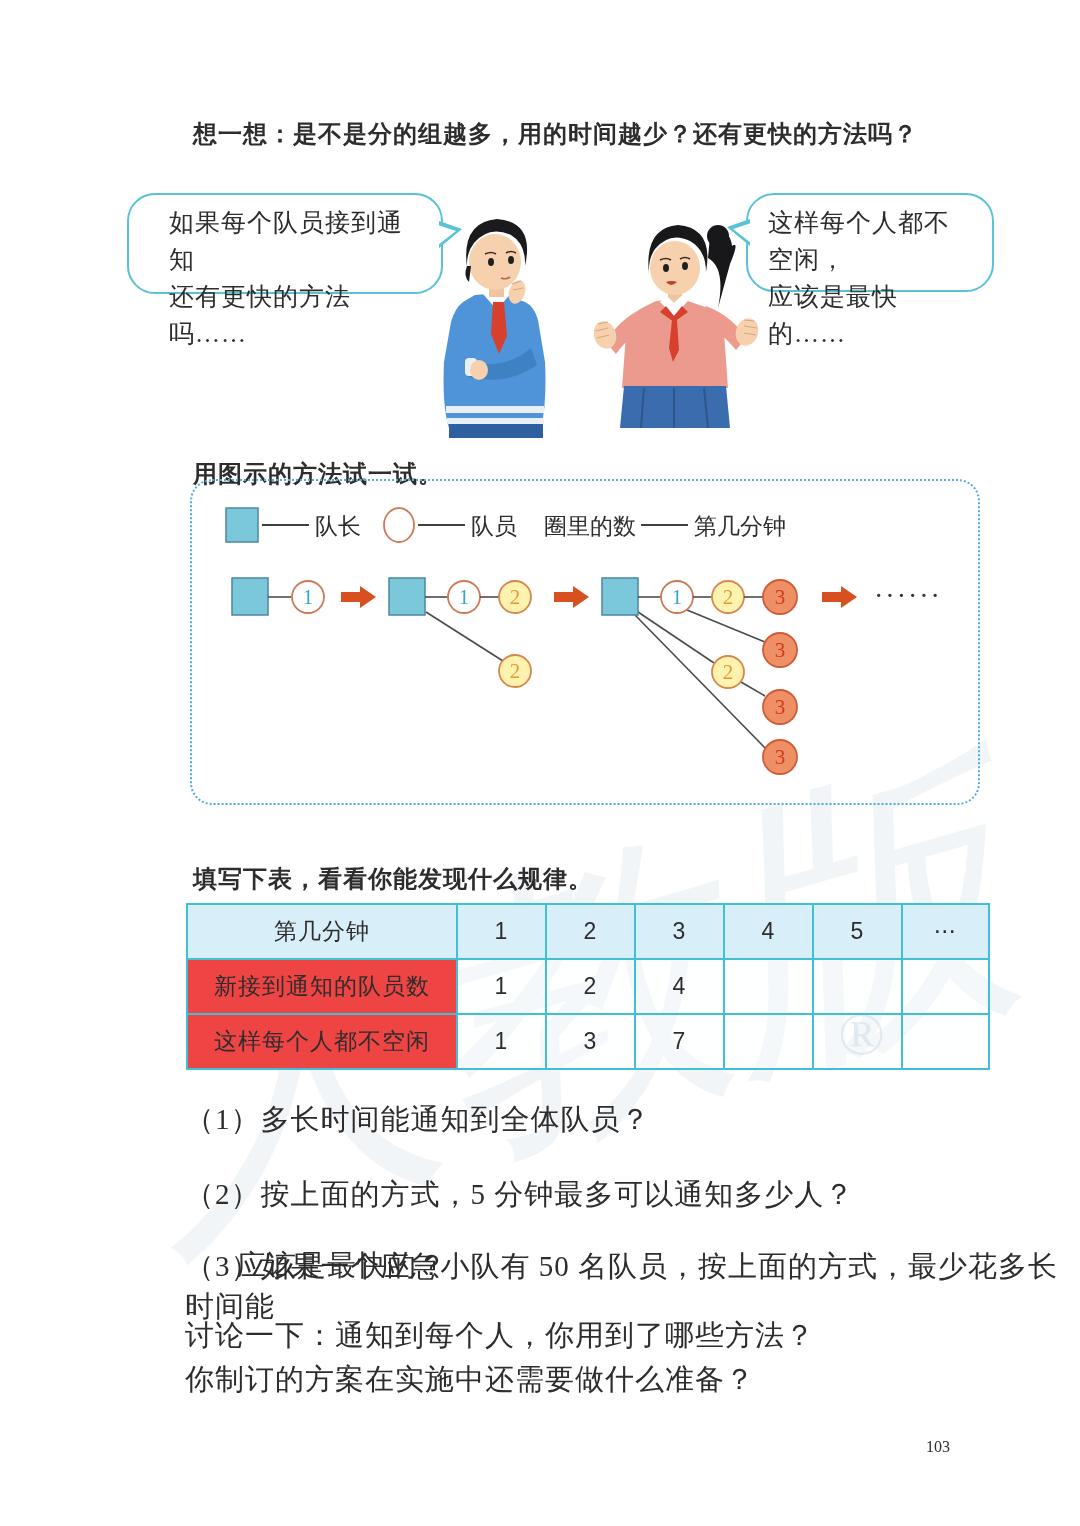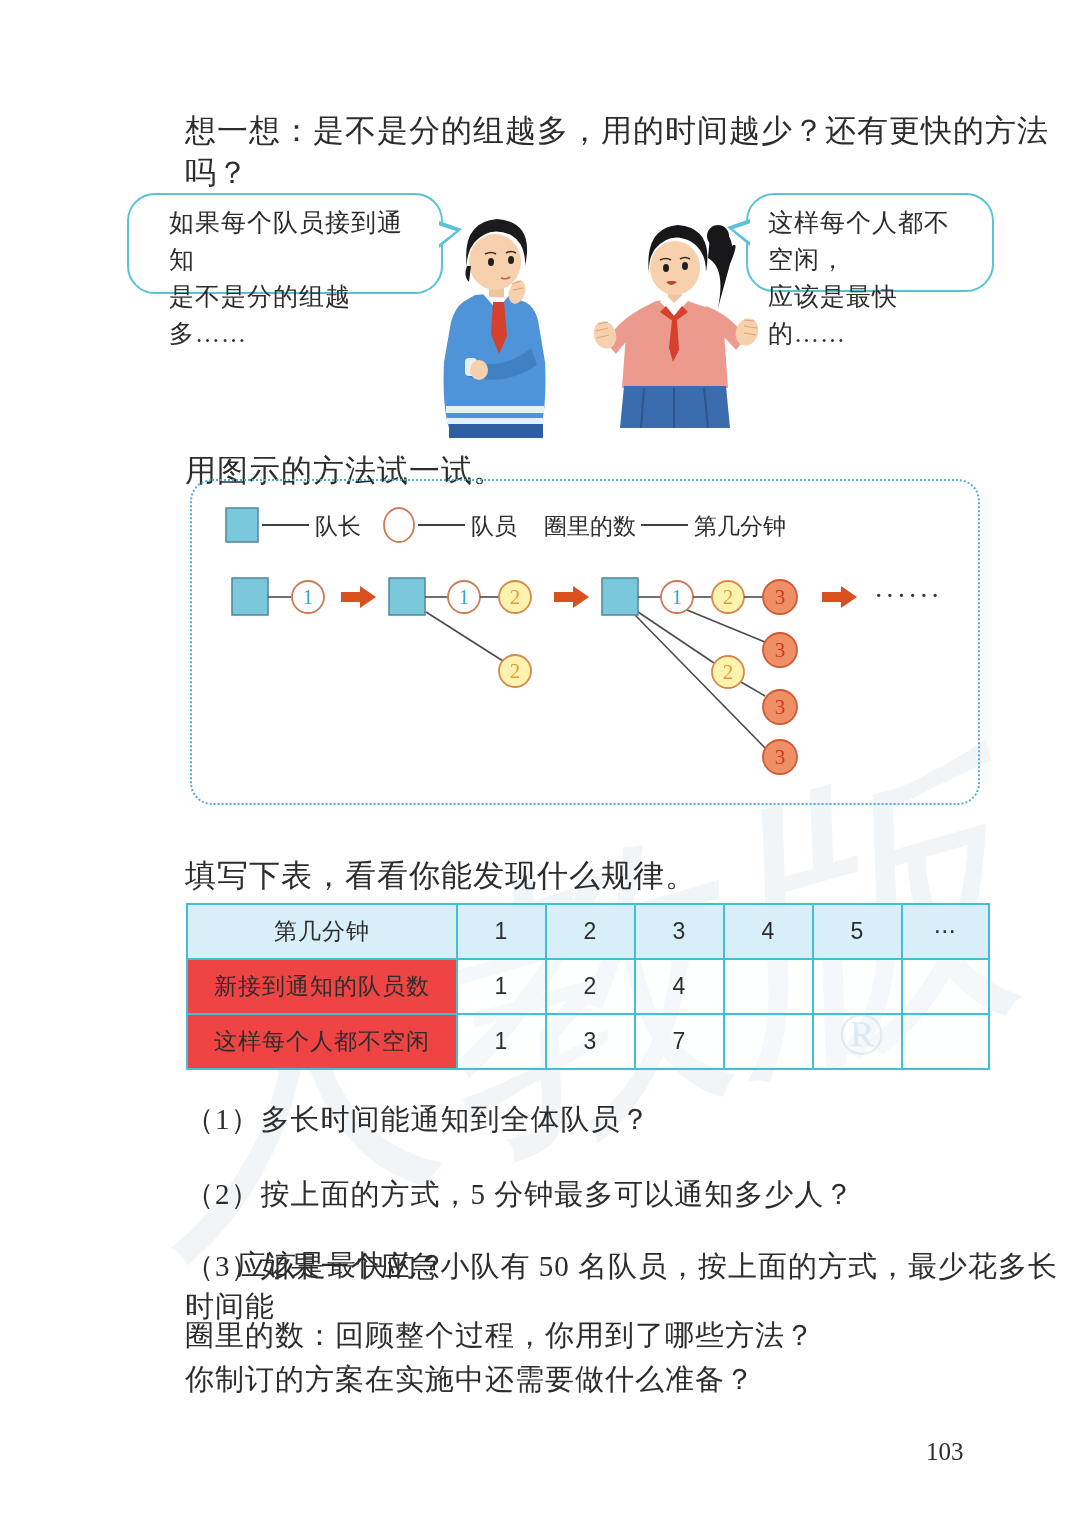--- a/index.html
+++ b/index.html
@@ -1,21 +1,21 @@
 <!DOCTYPE html>
 <html><head>
 <meta charset="utf-8">
 <style>
   html,body{margin:0;padding:0;background:#fff;}
   .page{
     position:relative;width:1080px;height:1526px;background:#ffffff;overflow:hidden;
     font-family:"Liberation Serif","DejaVu Serif",serif;color:#2d2d2d;
   }
   .abs{position:absolute;}
-  .line{font-size:31px;letter-spacing:1px;margin:0;z-index:2;}
+  .line{font-size:24px;letter-spacing:1px;margin:8px;z-index:2;font-weight:bold;}
   
   .watermark{
     position:absolute;left:120px;top:850px;font-size:300px;line-height:1;
     color:rgba(168,192,210,0.16);font-style:italic;white-space:nowrap;
     transform:rotate(-16deg);z-index:1;pointer-events:none;
     font-family:"DejaVu Serif",serif;
   }
   .watermark-reg{
     position:absolute;left:838px;top:998px;font-size:62px;z-index:1;
     color:rgba(168,192,210,0.45);font-family:"Liberation Serif",serif;
@@ -47,38 +47,38 @@
   table.notify td{
     border:2px solid #3fc0d6;text-align:center;vertical-align:middle;
     height:51px;font-size:23px;letter-spacing:1px;
   }
   td.hdrcell{background:#d8eef8;}
   td.lblcell{background:#ef4444;}
   td.datacell{background:rgba(252,254,255,0.35);}
   td.numfont{font-family:"Liberation Sans","DejaVu Sans",sans-serif;font-size:24px;letter-spacing:0;}
   
   .q{position:absolute;left:185px;font-size:29px;letter-spacing:1px;z-index:2;}
-  .page-number{position:absolute;left:926px;top:1438px;font-size:25px;z-index:2;font-family:"Liberation Serif",serif;}
+  .page-number{position:absolute;left:926px;top:1438px;font-size:16px;z-index:2;font-family:"Liberation Serif",serif;}
   .illustration{position:absolute;z-index:2;}
 </style>
 </head>
 <body>
 
 <div class="page">
 
   <div class="watermark">人教版</div>
   <div class="watermark-reg">®</div>
 
   <p class="line abs" style="left:185px;top:110px;">想一想：是不是分的组越多，用的时间越少？还有更快的方法吗？</p>
 
   <div class="bubble bubble-left">
     <div class="tail-border"></div>
     <div class="tail-fill"></div>
     <div>如果每个队员接到通知</div>
-    <div>是不是分的组越多……</div>
+    <div>还有更快的方法吗……</div>
   </div>
 
   <div class="bubble bubble-right">
     <div class="tail-border"></div>
     <div class="tail-fill"></div>
     <div>这样每个人都不空闲，</div>
     <div>应该是最快的……</div>
   </div>
 
   <svg class="illustration" style="left:413px;top:210px;" width="158" height="228" viewBox="0 0 158 228">
@@ -242,18 +242,18 @@
         <td class="datacell numfont"></td>
       </tr>
     </tbody>
   </table>
 
   <div class="q" style="top:1100px;">（1）多长时间能通知到全体队员？</div>
   <div class="q" style="top:1155px;margin-top:20px;">（2）按上面的方式，5 分钟最多可以通知多少人？</div>
   <div class="q" style="top:1210px;margin-top:37px;">（3）如果一个应急小队有 50 名队员，按上面的方式，最少花多长时间能</div>
   <div class="q" style="top:1246px;left:237px;">应该是最快的？</div>
 
-  <div class="q" style="top:1316px;">圈里的数：回顾整个过程，你用到了哪些方法？</div>
+  <div class="q" style="top:1316px;">讨论一下：通知到每个人，你用到了哪些方法？</div>
   <div class="q" style="top:1360px;">你制订的方案在实施中还需要做什么准备？</div>
 
   <div class="page-number">103</div>
 
 </div>
 
 </body></html>

